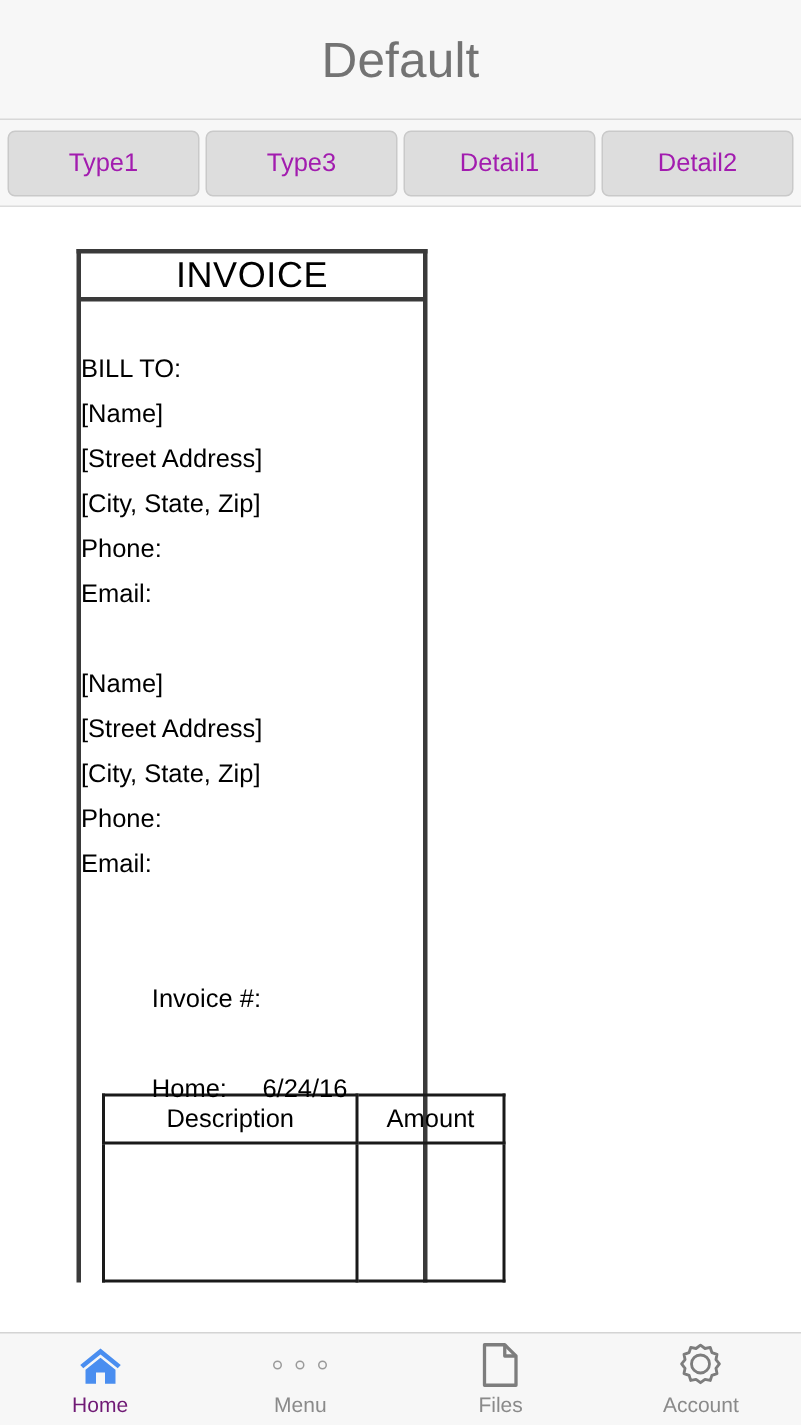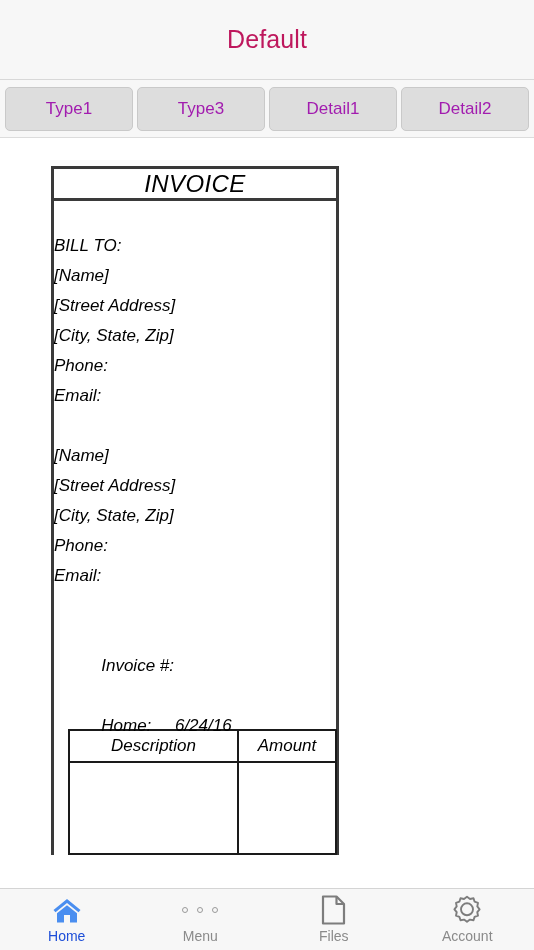--- a/index.html
+++ b/index.html
@@ -27,22 +27,22 @@
   .navbar {
     height: 80px;
     background: #f7f7f7;
     border-bottom: 1px solid #d8d8d8;
     display: flex;
     align-items: center;
     justify-content: center;
     flex: 0 0 auto;
   }
   .navbar-title {
-    font-size: 25px;
-    color: #be185d;
+    font-size: 33px;
+    color: #737373;
     font-weight: 400;
     letter-spacing: 0.1px;
   }
 
   
   .tabstrip {
     height: 58px;
     background: #f7f7f7;
     border-bottom: 1px solid #dcdcdc;
     display: flex;
@@ -72,26 +72,25 @@
     flex: 1 1 auto;
     background: #ffffff;
     overflow: hidden;
     position: relative;
   }
 
   .invoice-sheet {
     position: absolute;
     left: 51px;
     top: 28px;
-    width: 288px;
+    width: 234px;
     background: #ffffff;
     border-left: 3px solid #3a3a3a;
     border-right: 3px solid #3a3a3a;
     border-top: 3px solid #3a3a3a;
-    font-style: italic;
   }
 
   .invoice-heading {
     height: 32px;
     border-bottom: 3px solid #3a3a3a;
     display: flex;
     align-items: center;
     justify-content: center;
     font-size: 24px;
     color: #000000;
@@ -153,21 +152,21 @@
     height: 30px;
     display: flex;
     align-items: center;
     justify-content: center;
   }
   .tabbar-label {
     font-size: 14px;
     color: #8a8a8a;
     line-height: 16px;
   }
-  .tabbar-item.active .tabbar-label { color: #1d4ed8; }
+  .tabbar-item.active .tabbar-label { color: #701a75; }
 
   .dots { display: flex; gap: 9px; align-items: center; }
   .dot {
     width: 6px; height: 6px;
     border: 1px solid #9a9a9a;
     border-radius: 50%;
   }
 </style>
 </head>
 <body>

